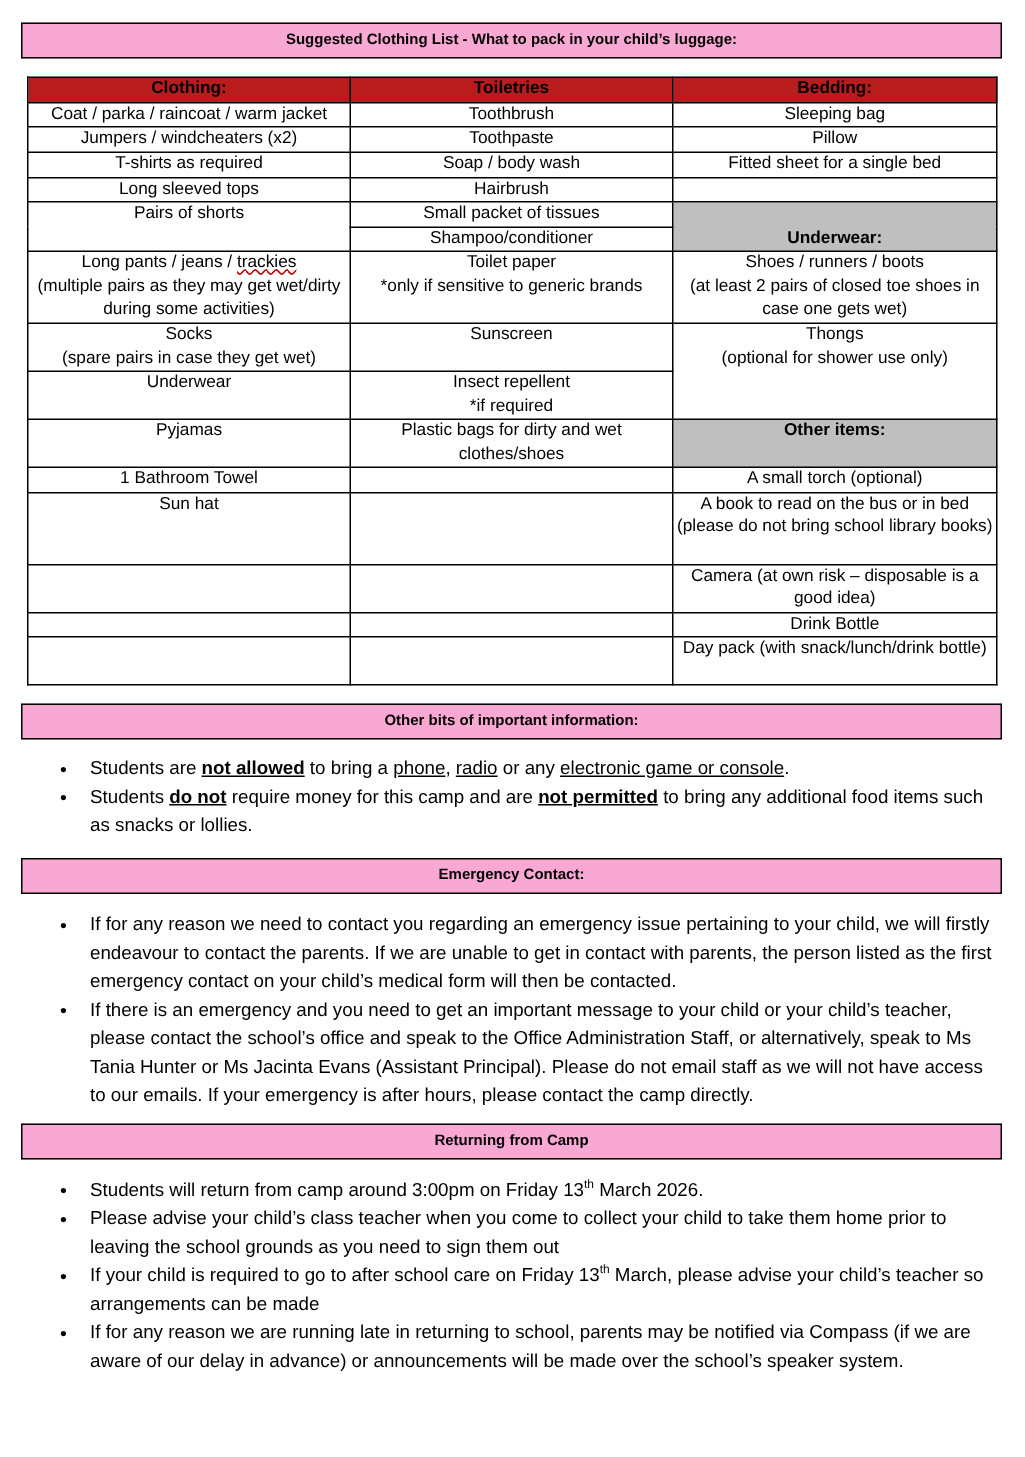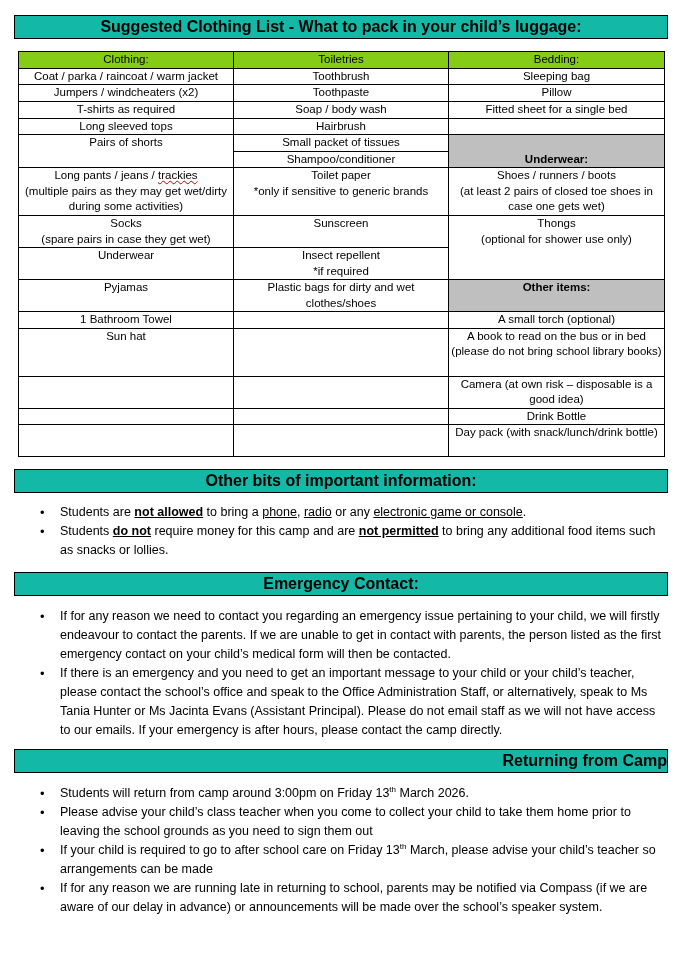--- a/index.html
+++ b/index.html
@@ -1,20 +1,20 @@
 <!DOCTYPE html>
 <html><head>
 <meta charset="utf-8">
 <style>
   html, body { margin:0; padding:0; background:#ffffff; }
   body { width:683px; height:971px; position:relative; font-family:"Liberation Sans", sans-serif; color:#000; overflow:hidden; }
-  .banner { position:absolute; left:14px; width:654px; background:#14b8a6; border:1px solid #000; box-sizing:border-box; text-align:center; font-weight:bold; font-size:16px; line-height:22px; height:24px; }
+  .banner { position:absolute; left:14px; width:654px; background:#f9a8d4; border:1px solid #000; box-sizing:border-box; text-align:center; font-weight:bold; font-size:10px; line-height:22px; height:24px; }
   table.pack { position:absolute; left:18px; top:51px; width:646px; border-collapse:collapse; table-layout:fixed; font-size:11.5px; }
   table.pack td { border:1px solid #000; text-align:center; vertical-align:top; padding:0 2px; line-height:15.5px; box-sizing:border-box; }
-  table.pack td.hdr { background:#84cc16; font-weight:normal; }
+  table.pack td.hdr { background:#b91c1c; font-weight:bold; }
   table.pack td.sub { background:#bfbfbf; font-weight:bold; vertical-align:bottom; }
   table.pack td.subtop { background:#bfbfbf; font-weight:bold; }
   .squig { text-decoration: underline wavy #c00000; text-decoration-thickness:1px; }
   ul.bul { position:absolute; left:40px; width:625px; margin:0; padding:0; list-style:none; font-size:12.5px; line-height:19px; }
   ul.bul li { position:relative; padding-left:20px; }
   ul.bul li::before { content:"•"; position:absolute; left:0; top:0; font-size:13px; }
   u { text-decoration:underline; }
   b u, u b { font-weight:bold; }
   sup { font-size:8px; vertical-align:super; line-height:0; }
 </style>
@@ -139,20 +139,20 @@
   </li>
 </ul>
 
 <div class="banner" style="top:572px;">Emergency Contact:</div>
 
 <ul class="bul" style="top:607px;">
   <li>If for any reason we need to contact you regarding an emergency issue pertaining to your child, we will firstly endeavour to contact the parents. If we are unable to get in contact with parents, the person listed as the first emergency contact on your child’s medical form will then be contacted.</li>
   <li>If there is an emergency and you need to get an important message to your child or your child’s teacher, please contact the school’s office and speak to the Office Administration Staff, or alternatively, speak to Ms Tania Hunter or Ms Jacinta Evans (Assistant Principal). Please do not email staff as we will not have access to our emails. If your emergency is after hours, please contact the camp directly.</li>
 </ul>
 
-<div class="banner" style="top:749px;text-align:right;">Returning from Camp</div>
+<div class="banner" style="top:749px;">Returning from Camp</div>
 
 <ul class="bul" style="top:784px;">
   <li><span>Students will return from camp around 3:00pm on Friday 13</span><sup>th</sup><span> March 2026.</span></li>
   <li>Please advise your child’s class teacher when you come to collect your child to take them home prior to leaving the school grounds as you need to sign them out</li>
   <li><span>If your child is required to go to after school care on Friday 13</span><sup>th</sup><span> March, please advise your child’s teacher so arrangements can be made</span></li>
   <li>If for any reason we are running late in returning to school, parents may be notified via Compass (if we are aware of our delay in advance) or announcements will be made over the school’s speaker system.</li>
 </ul>
 
 </body></html>

